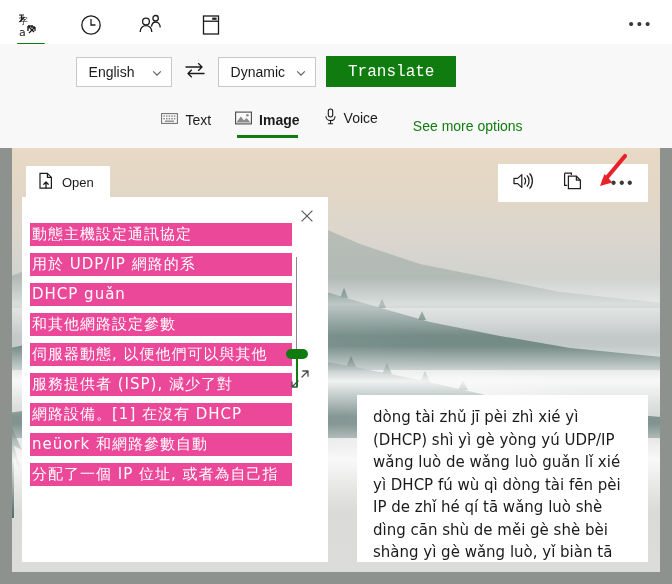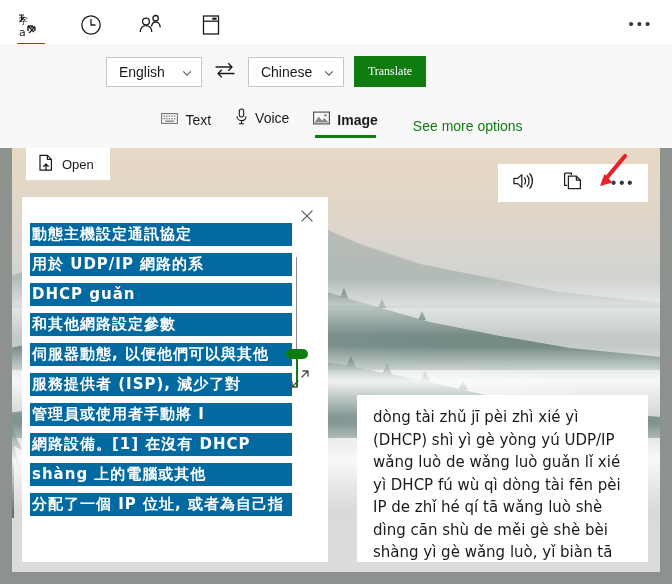--- a/index.html
+++ b/index.html
@@ -120,28 +120,28 @@
     display: flex;
     align-items: center;
     justify-content: center;
     cursor: pointer;
     color: #1b1b1b;
   }
   .translate-btn {
     height: 31px;
     background: #107c10;
     color: #ffffff;
-    font-size: 12px;
+    font-size: 16px;
     display: flex;
     align-items: center;
     justify-content: center;
-    padding: 0 14px;
+    padding: 0 22px;
     border: none;
     cursor: pointer;
-    font-family: Liberation Serif, serif;
+    font-family: Liberation Mono, monospace;
   }
 
   .mode-row {
     position: absolute;
     left: 0; top: 58px;
     width: 672px;
     display: flex;
     align-items: flex-end;
     justify-content: center;
     gap: 0px;
@@ -229,21 +229,21 @@
     position: absolute;
     top: 0; bottom: 0;
     width: 12px;
     background: #8d928f;
   }
 
   
   .open-btn {
     position: absolute;
     left: 26px;
-    top: 148px;
+    top: 166px;
     height: 32px;
     background: #ffffff;
     display: flex;
     align-items: center;
     gap: 8px;
     padding: 0 16px 0 12px;
     font-size: 13px;
     color: #1b1b1b;
     cursor: pointer;
     z-index: 6;
@@ -327,30 +327,29 @@
     font-size: 10.5px;
     line-height: 30px;
     white-space: nowrap;
     overflow: hidden;
     font-family: "Liberation Sans", sans-serif;
   }
   .ocr-line {
     position: relative;
     height: 23px;
     margin-bottom: 7px;
-    background: #0369a1;
+    background: #ec4899;
     color: #ffffff;
     font-size: 15px;
     line-height: 23px;
     white-space: nowrap;
     overflow: hidden;
     padding-left: 2px;
     letter-spacing: 1px;
     font-family: "DejaVu Sans", sans-serif;
-    font-weight: bold;
   }
   .ocr-scrollarea {
     position: absolute;
     left: 0; top: 0;
     width: 276px;
     height: 365px;
     overflow: hidden;
   }
 
   
@@ -493,21 +492,21 @@
       <div class="swap-btn">
         <span>
           <svg width="22" height="18" viewBox="0 0 22 18" fill="none">
             <path d="M2 6 L18 6 M14.5 2.6 L18 6 L14.5 9.4" stroke="#1b1b1b" stroke-width="1.35" fill="none" stroke-linecap="round" stroke-linejoin="round"></path>
             <path d="M20 12.5 L4 12.5 M7.5 9.1 L4 12.5 L7.5 15.9" stroke="#1b1b1b" stroke-width="1.35" fill="none" stroke-linecap="round" stroke-linejoin="round"></path>
           </svg>
         </span>
       </div>
 
       <div class="lang-select">
-        <span class="lbl">Chinese</span>
+        <span class="lbl">Dynamic</span>
         <span class="chev">
           <svg width="12" height="12" viewBox="0 0 12 12" fill="none">
             <path d="M2.2 4.3 L6 8.1 L9.8 4.3" stroke="#5a5a5a" stroke-width="1.1" fill="none"></path>
           </svg>
         </span>
       </div>
 
       <div class="translate-btn">Translate</div>
     </div>
 
@@ -526,41 +525,41 @@
             <rect x="5" y="6" width="1.5" height="1.4" fill="#8a8a8a"></rect>
             <rect x="7.6" y="6" width="1.5" height="1.4" fill="#8a8a8a"></rect>
             <rect x="10.2" y="6" width="1.5" height="1.4" fill="#8a8a8a"></rect>
             <rect x="12.8" y="6" width="1.5" height="1.4" fill="#8a8a8a"></rect>
             <rect x="4" y="8.5" width="9" height="1.4" fill="#8a8a8a"></rect>
           </svg>
         </span>
         <span>Text</span>
       </div>
 
+      <div class="mode-tab active">
+        <span>
+          <svg width="17" height="14" viewBox="0 0 17 14" fill="none">
+            <rect x="0.6" y="1.1" width="15.8" height="11.8" stroke="#4a4a4a" stroke-width="1.1"></rect>
+            <path d="M1.4 11.4 L5.8 5.6 L9 9.4 L11.4 7 L15.6 11.4 Z" fill="#8a8a8a"></path>
+            <circle cx="12.4" cy="4.2" r="1.3" fill="#8a8a8a"></circle>
+          </svg>
+        </span>
+        <span>Image</span>
+        <span class="mode-underline"></span>
+      </div>
+
       <div class="mode-tab">
         <span>
           <svg width="13" height="17" viewBox="0 0 13 17" fill="none">
             <rect x="4.3" y="1" width="4.4" height="8" rx="2.2" stroke="#1b1b1b" stroke-width="1.1"></rect>
             <path d="M2 8.2 C2 11 4 12.6 6.5 12.6 C9 12.6 11 11 11 8.2" stroke="#1b1b1b" stroke-width="1.1" fill="none"></path>
             <path d="M6.5 12.6 L6.5 15.6 M3.9 15.7 L9.1 15.7" stroke="#1b1b1b" stroke-width="1.1"></path>
           </svg>
         </span>
         <span>Voice</span>
-      </div>
-
-      <div class="mode-tab active">
-        <span>
-          <svg width="17" height="14" viewBox="0 0 17 14" fill="none">
-            <rect x="0.6" y="1.1" width="15.8" height="11.8" stroke="#4a4a4a" stroke-width="1.1"></rect>
-            <path d="M1.4 11.4 L5.8 5.6 L9 9.4 L11.4 7 L15.6 11.4 Z" fill="#8a8a8a"></path>
-            <circle cx="12.4" cy="4.2" r="1.3" fill="#8a8a8a"></circle>
-          </svg>
-        </span>
-        <span>Image</span>
-        <span class="mode-underline"></span>
       </div>
 
       <div class="more-options">See more options</div>
     </div>
   </div>
 
   <div class="workspace">
 
     <div class="photo">
 
@@ -664,23 +663,22 @@
     </div>
 
     <div class="ocr-scrollarea">
       <div class="ocr-lines">
         <div class="ocr-line">動態主機設定通訊協定</div>
         <div class="ocr-line">用於 UDP/IP 網路的系</div>
         <div class="ocr-line">DHCP guǎn</div>
         <div class="ocr-line">和其他網路設定參數</div>
         <div class="ocr-line">伺服器動態, 以便他們可以與其他</div>
         <div class="ocr-line">服務提供者 (ISP), 減少了對</div>
-        <div class="ocr-line">管理員或使用者手動將 I</div>
         <div class="ocr-line">網路設備。[1] 在沒有 DHCP</div>
-        <div class="ocr-line">shàng 上的電腦或其他</div>
+        <div class="ocr-line">neüork 和網路參數自動</div>
         <div class="ocr-line">分配了一個 IP 位址, 或者為自己指</div>
 
       </div>
     </div>
 
     <div class="ocr-close">
       <span>
         <svg width="16" height="16" viewBox="0 0 16 16" fill="none">
           <path d="M2.6 2.6 L13.4 13.4 M13.4 2.6 L2.6 13.4" stroke="#5a5a5a" stroke-width="1.2"></path>
         </svg>

